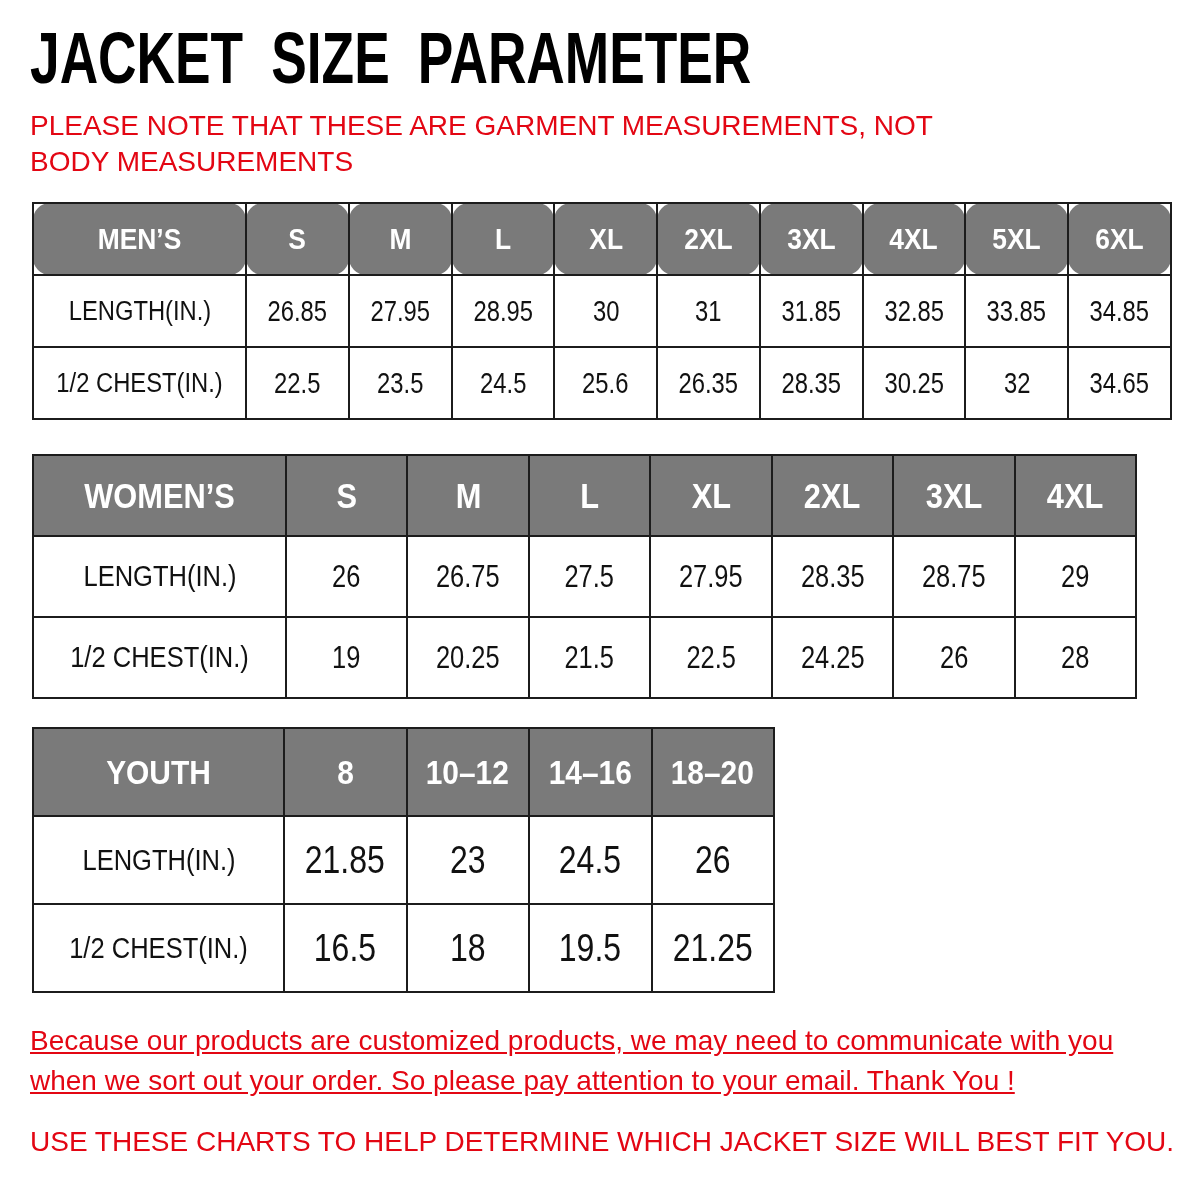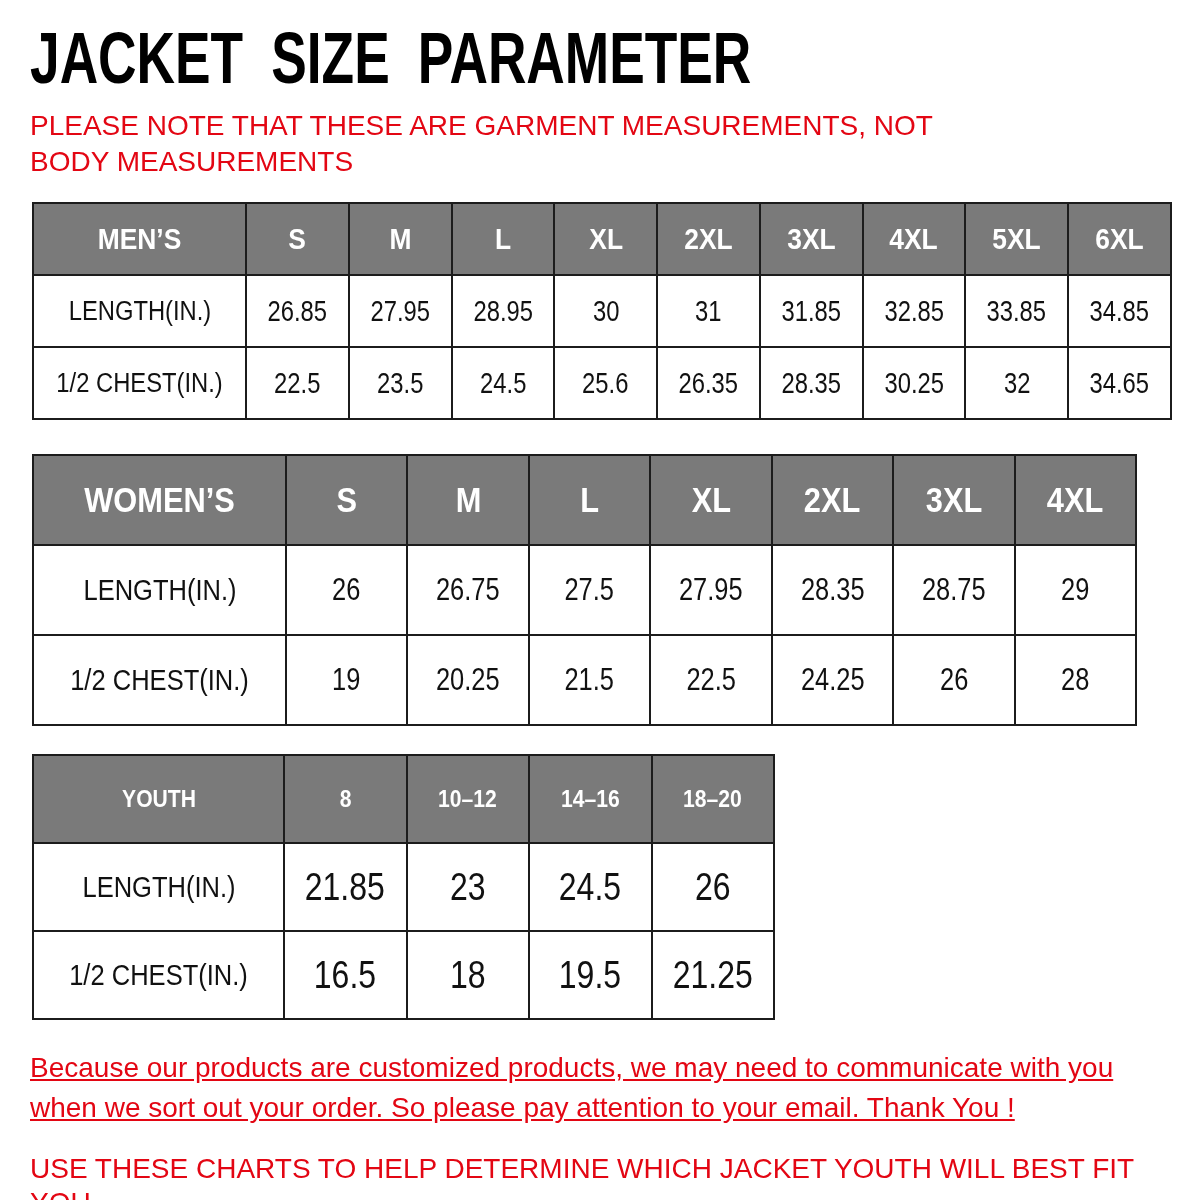--- a/index.html
+++ b/index.html
@@ -23,35 +23,35 @@
   
   table{border-collapse:collapse;table-layout:fixed;margin-left:32px;}
   th,td{border:2px solid #1c1c1c;text-align:center;vertical-align:middle;padding:0;overflow:hidden;}
   thead th{background:#7a7a7a;color:#fff;font-weight:bold;}
   .cx{display:inline-block;transform:scaleX(.82);transform-origin:center;white-space:nowrap;}
   .lbl{display:inline-block;transform:scaleX(.88);transform-origin:center;white-space:nowrap;}
 
   .t-mens{margin-top:22px;width:1140px;}
   .t-mens tr{height:72px;}
   .t-mens col.c-label{width:213px;}
-  .t-mens thead th{font-size:30px;}
+  .t-mens thead th{font-size:30px;border-radius:17px;}
   .t-mens td{font-size:29px;}
   .t-mens td.rowlabel{font-size:27px;}
 
   .t-womens{margin-top:34px;width:1105px;}
-  .t-womens tr{height:90px;margin-top:27px;}
+  .t-womens tr{height:81px;margin-top:27px;}
   .t-womens col.c-label{width:253px;}
   .t-womens thead th{font-size:35px;}
   .t-womens td{font-size:31px;}
   .t-womens td.rowlabel{font-size:29px;}
 
   .t-youth{margin-top:28px;width:743px;}
   .t-youth tr{height:88px;}
   .t-youth col.c-label{width:251px;}
-  .t-youth thead th{font-size:24px;}
+  .t-youth thead th{font-size:34px;}
   .t-youth td{font-size:39px;}
   .t-youth td.rowlabel{font-size:29px;}
 
   
   .footer-para{
     margin:28px 0 0 30px;width:1150px;
     font-size:28px;line-height:40px;color:var(--red);text-decoration:underline;
   }
   .footer-line{
     margin:24px 0 0 30px;width:1150px;
@@ -198,13 +198,13 @@
       <td><span class="cx">16.5</span></td>
       <td><span class="cx">18</span></td>
       <td><span class="cx">19.5</span></td>
       <td><span class="cx">21.25</span></td>
     </tr>
   </tbody>
 </table>
 
 <div class="footer-para">Because our products are customized products, we may need to communicate with you when we sort out your order. So please pay attention to your email. Thank You !</div>
 
-<div class="footer-line">USE THESE CHARTS TO HELP DETERMINE WHICH JACKET YOUTH WILL BEST FIT YOU.</div>
+<div class="footer-line">USE THESE CHARTS TO HELP DETERMINE WHICH JACKET SIZE WILL BEST FIT YOU.</div>
 
 </body></html>

